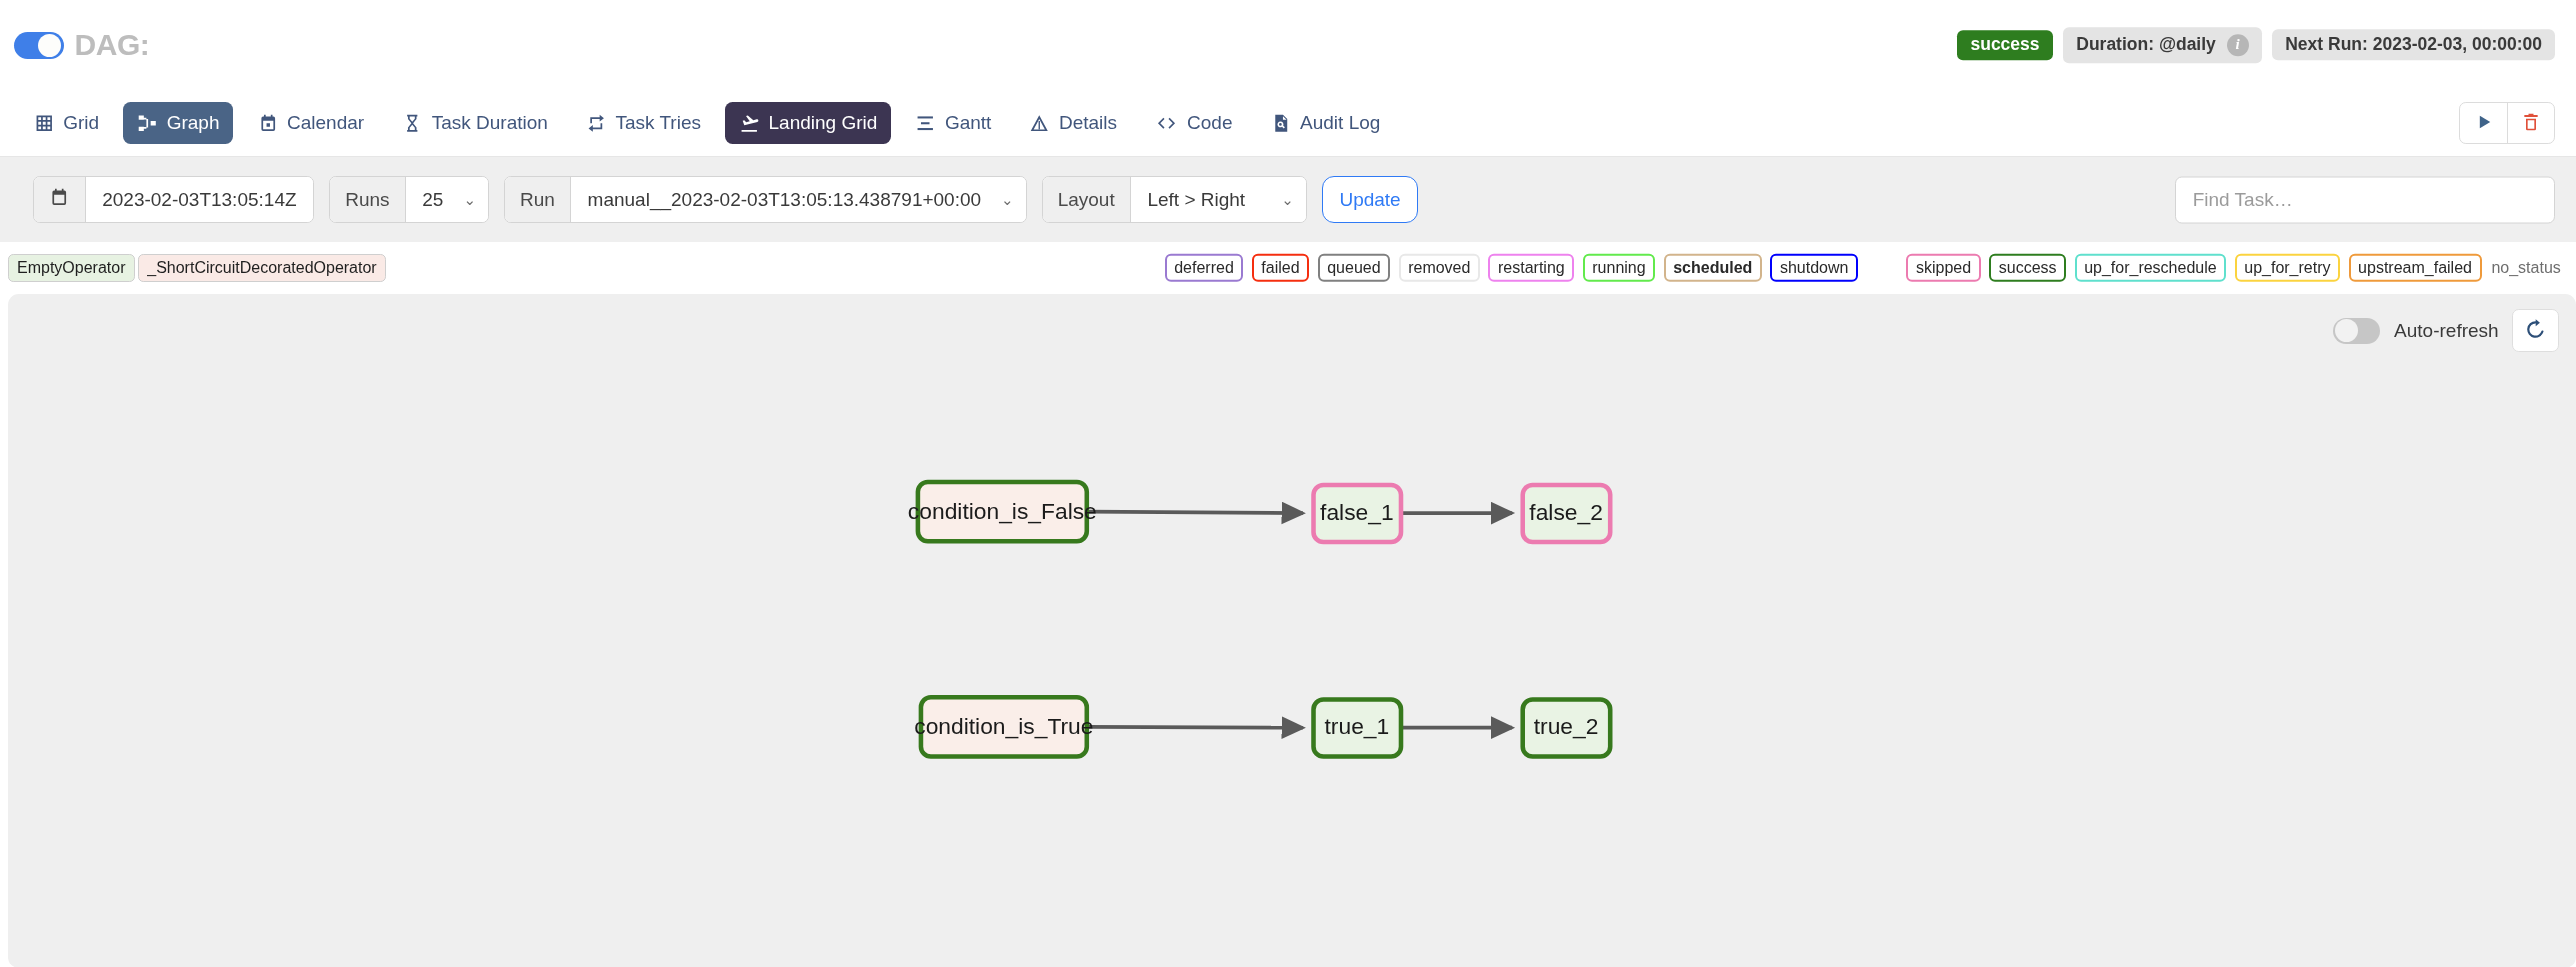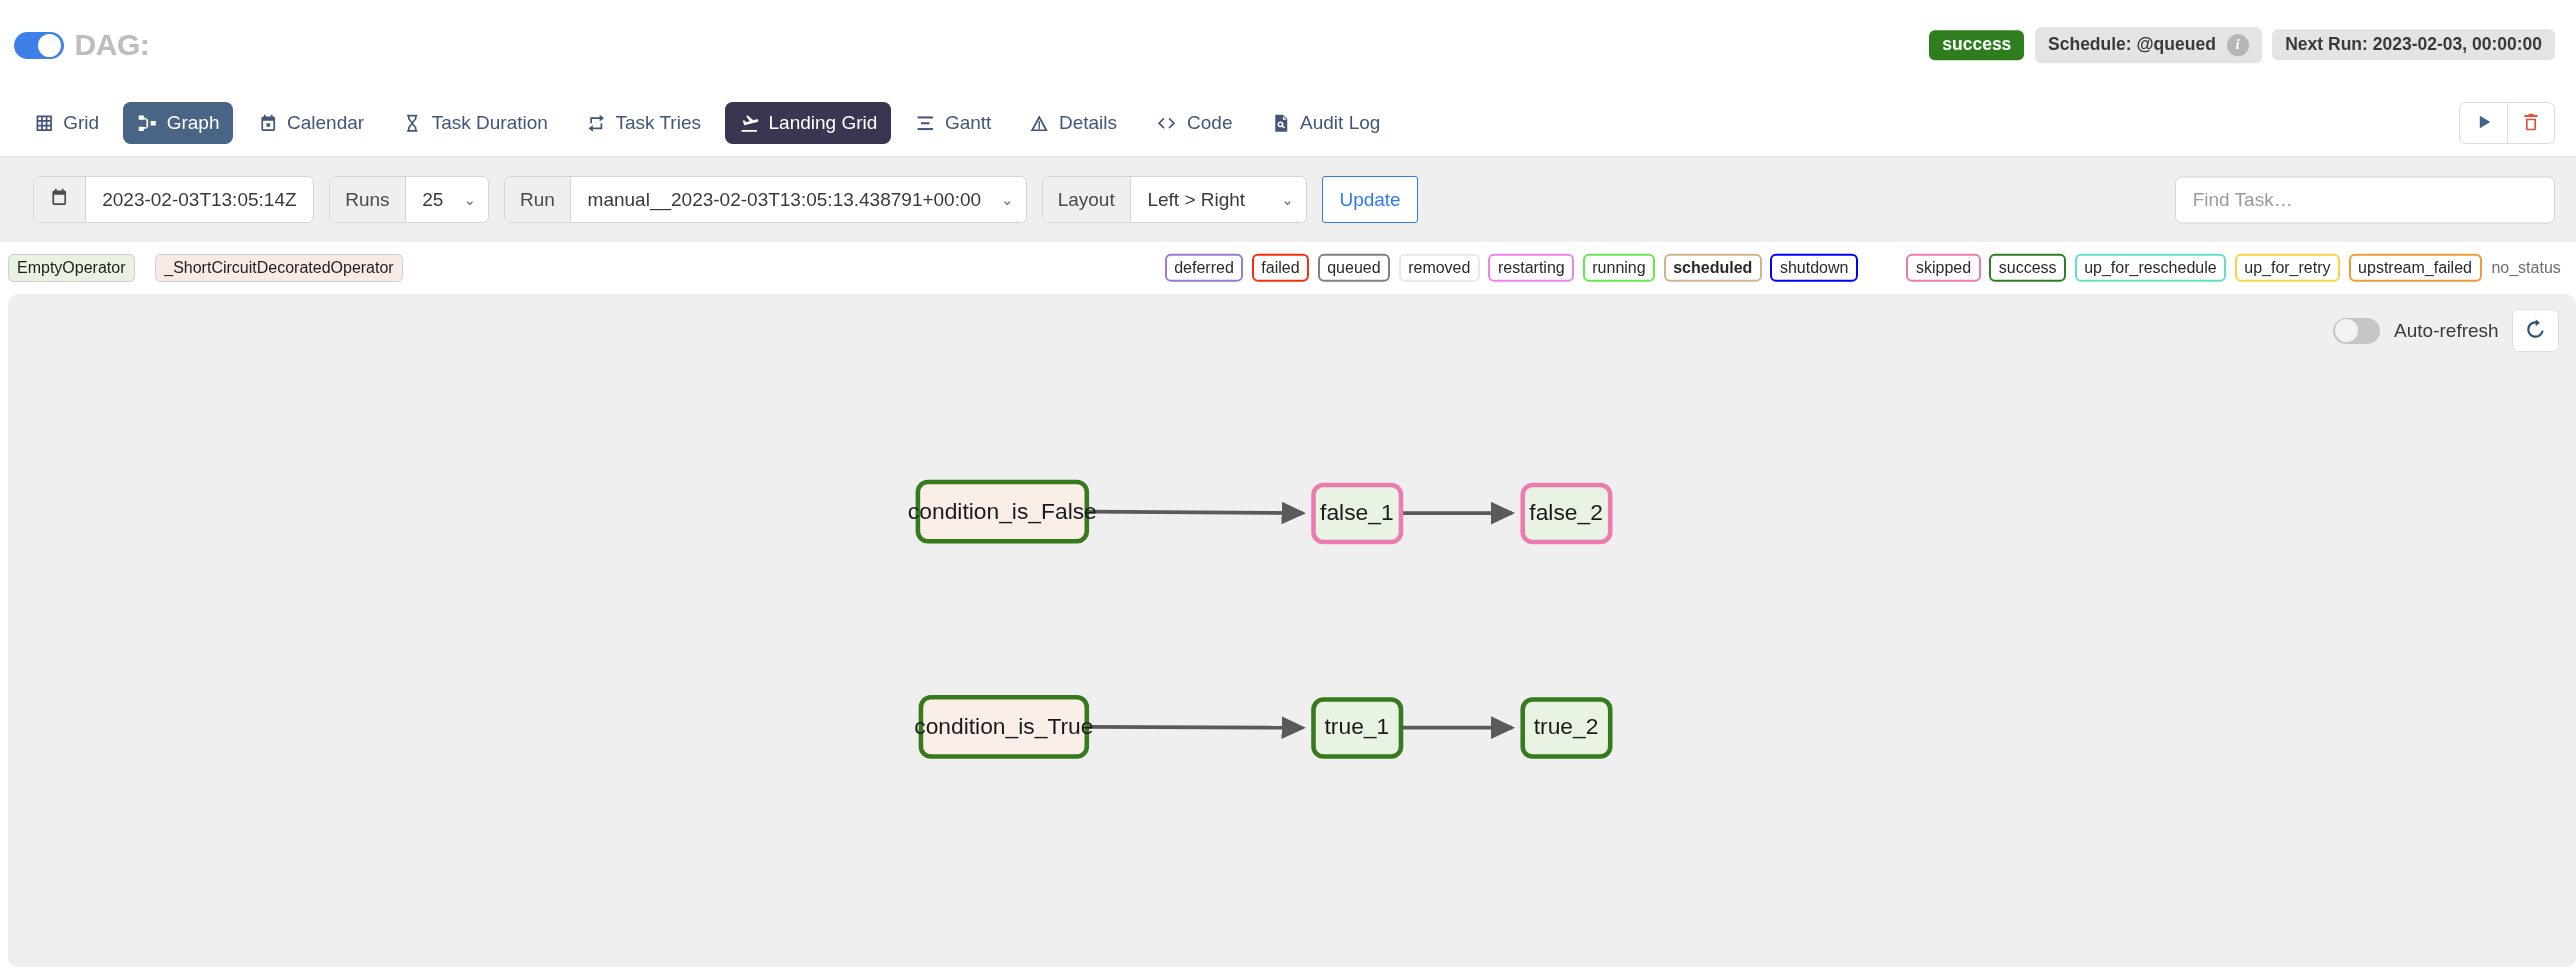--- a/index.html
+++ b/index.html
@@ -194,21 +194,21 @@
     font-size: 15px;
   }
   .sel-runs { min-width: 73px; justify-content: space-between; }
   .sel-run  { min-width: 426px; justify-content: space-between; }
   .sel-layout { min-width: 175px; justify-content: space-between; }
   .btn-update {
     border: 0.8px solid #2f7af5;
     background: #ffffff;
     color: #2f7af5;
     font-size: 19px;
-    border-radius: 3px;
+    border-radius: 12px;
     height: 47px;
     padding: 0 16.7px;
     display: flex;
     align-items: center;
     cursor: pointer;
     white-space: nowrap;
   }
   .find-task {
     position: absolute;
     right: 21px; top: 50%;
@@ -227,21 +227,21 @@
 
   
   .legendrow {
     height: 52px;
     display: flex;
     align-items: center;
     padding: 0 13.7px 0 7.6px;
     position: relative;
     background: #ffffff;
   }
-  .op-chips { display: flex; gap: 20px; align-items: flex-end; }
+  .op-chips { display: flex; gap: 3px; align-items: flex-end; }
   .op-chip {
     font-size: 16px;
     color: #1f1f1f;
     border: 0.8px solid #cfcfcf;
     border-radius: 5.3px;
     padding: 4.6px 8.4px;
     line-height: 1.05;
     white-space: nowrap;
     cursor: pointer;
   }
@@ -336,21 +336,21 @@
 
 <div class="header">
   <div class="dag-toggle" style="background: rgb(63, 127, 232);">
     <div class="knob" style="left: 24px;"></div>
   </div>
   <span class="dag-label">DAG:</span>
 
   <div class="header-right">
     <span class="badge-success">success</span>
     <span class="badge-gray">
-      <span>Schedule: @queued</span>
+      <span>Duration: @daily</span>
       <span class="info-dot">i</span>
     </span>
     <span class="badge-gray">
       <span>Next Run: 2023-02-03, 00:00:00</span>
     </span>
   </div>
 </div>
 
 <div class="tabbar">
   <div class="tab">

